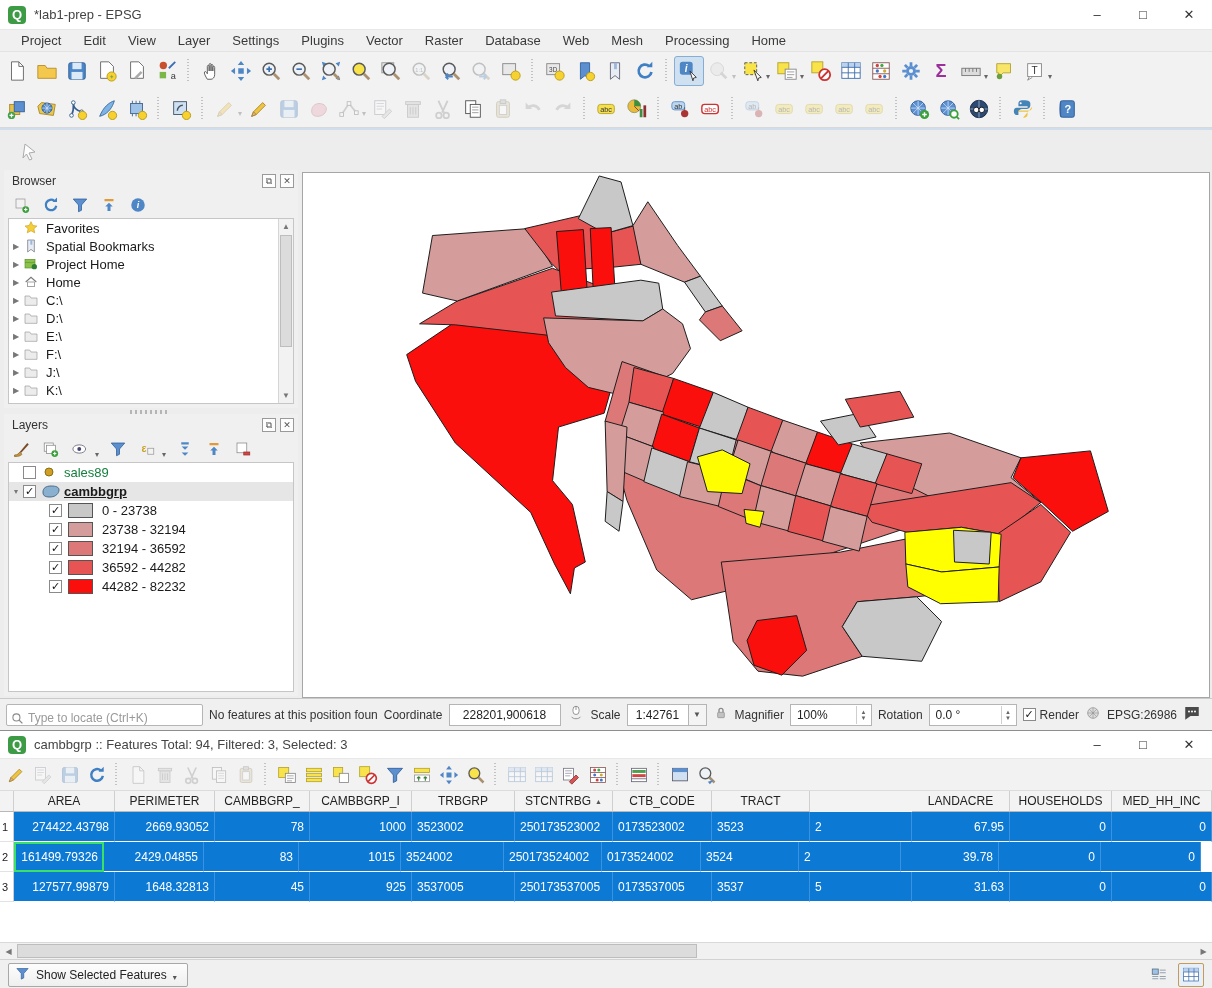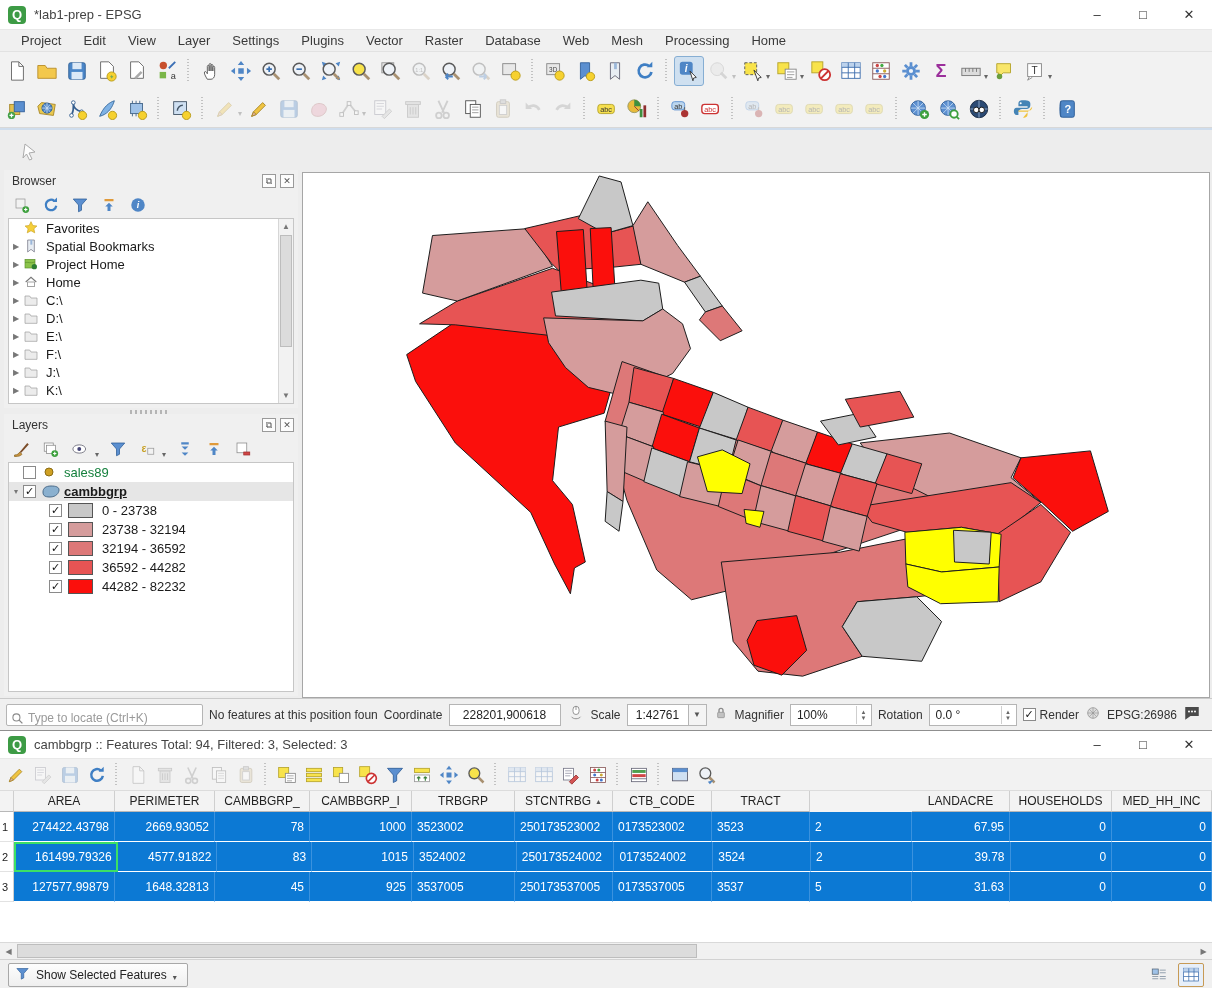--- a/index.html
+++ b/index.html
@@ -1167,22 +1167,22 @@
           <div class="dc la" style="width: 98px; background: rgb(12, 121, 212);">250173523002</div>
           <div class="dc la" style="width: 99px; background: rgb(12, 121, 212);">0173523002</div>
           <div class="dc la" style="width: 98px; background: rgb(12, 121, 212);">3523</div>
           <div class="dc la" style="width: 102px; background: rgb(12, 121, 212);">2</div>
           <div class="dc ra" style="width: 98px; background: rgb(12, 121, 212);">67.95</div>
           <div class="dc ra" style="width: 102px; background: rgb(12, 121, 212);">0</div>
           <div class="dc ra" style="width: 100px; background: rgb(12, 121, 212);">0</div>
         </div>
         <div class="g-row">
           <div class="num" style="width: 14px;">2</div>
-          <div class="dc ra focus" style="width: 104px; background: rgb(12, 121, 212);">161499.79326</div>
-          <div class="dc ra" style="width: 100px; background: rgb(12, 121, 212);">4577.91822</div>
+          <div class="dc ra focus" style="width: 90px; background: rgb(12, 121, 212);">161499.79326</div>
+          <div class="dc ra" style="width: 100px; background: rgb(12, 121, 212);">2429.04855</div>
           <div class="dc ra" style="width: 95px; background: rgb(12, 121, 212);">83</div>
           <div class="dc ra" style="width: 102px; background: rgb(12, 121, 212);">1015</div>
           <div class="dc la" style="width: 103px; background: rgb(12, 121, 212);">3524002</div>
           <div class="dc la" style="width: 98px; background: rgb(12, 121, 212);">250173524002</div>
           <div class="dc la" style="width: 99px; background: rgb(12, 121, 212);">0173524002</div>
           <div class="dc la" style="width: 98px; background: rgb(12, 121, 212);">3524</div>
           <div class="dc la" style="width: 102px; background: rgb(12, 121, 212);">2</div>
           <div class="dc ra" style="width: 98px; background: rgb(12, 121, 212);">39.78</div>
           <div class="dc ra" style="width: 102px; background: rgb(12, 121, 212);">0</div>
           <div class="dc ra" style="width: 100px; background: rgb(12, 121, 212);">0</div>

